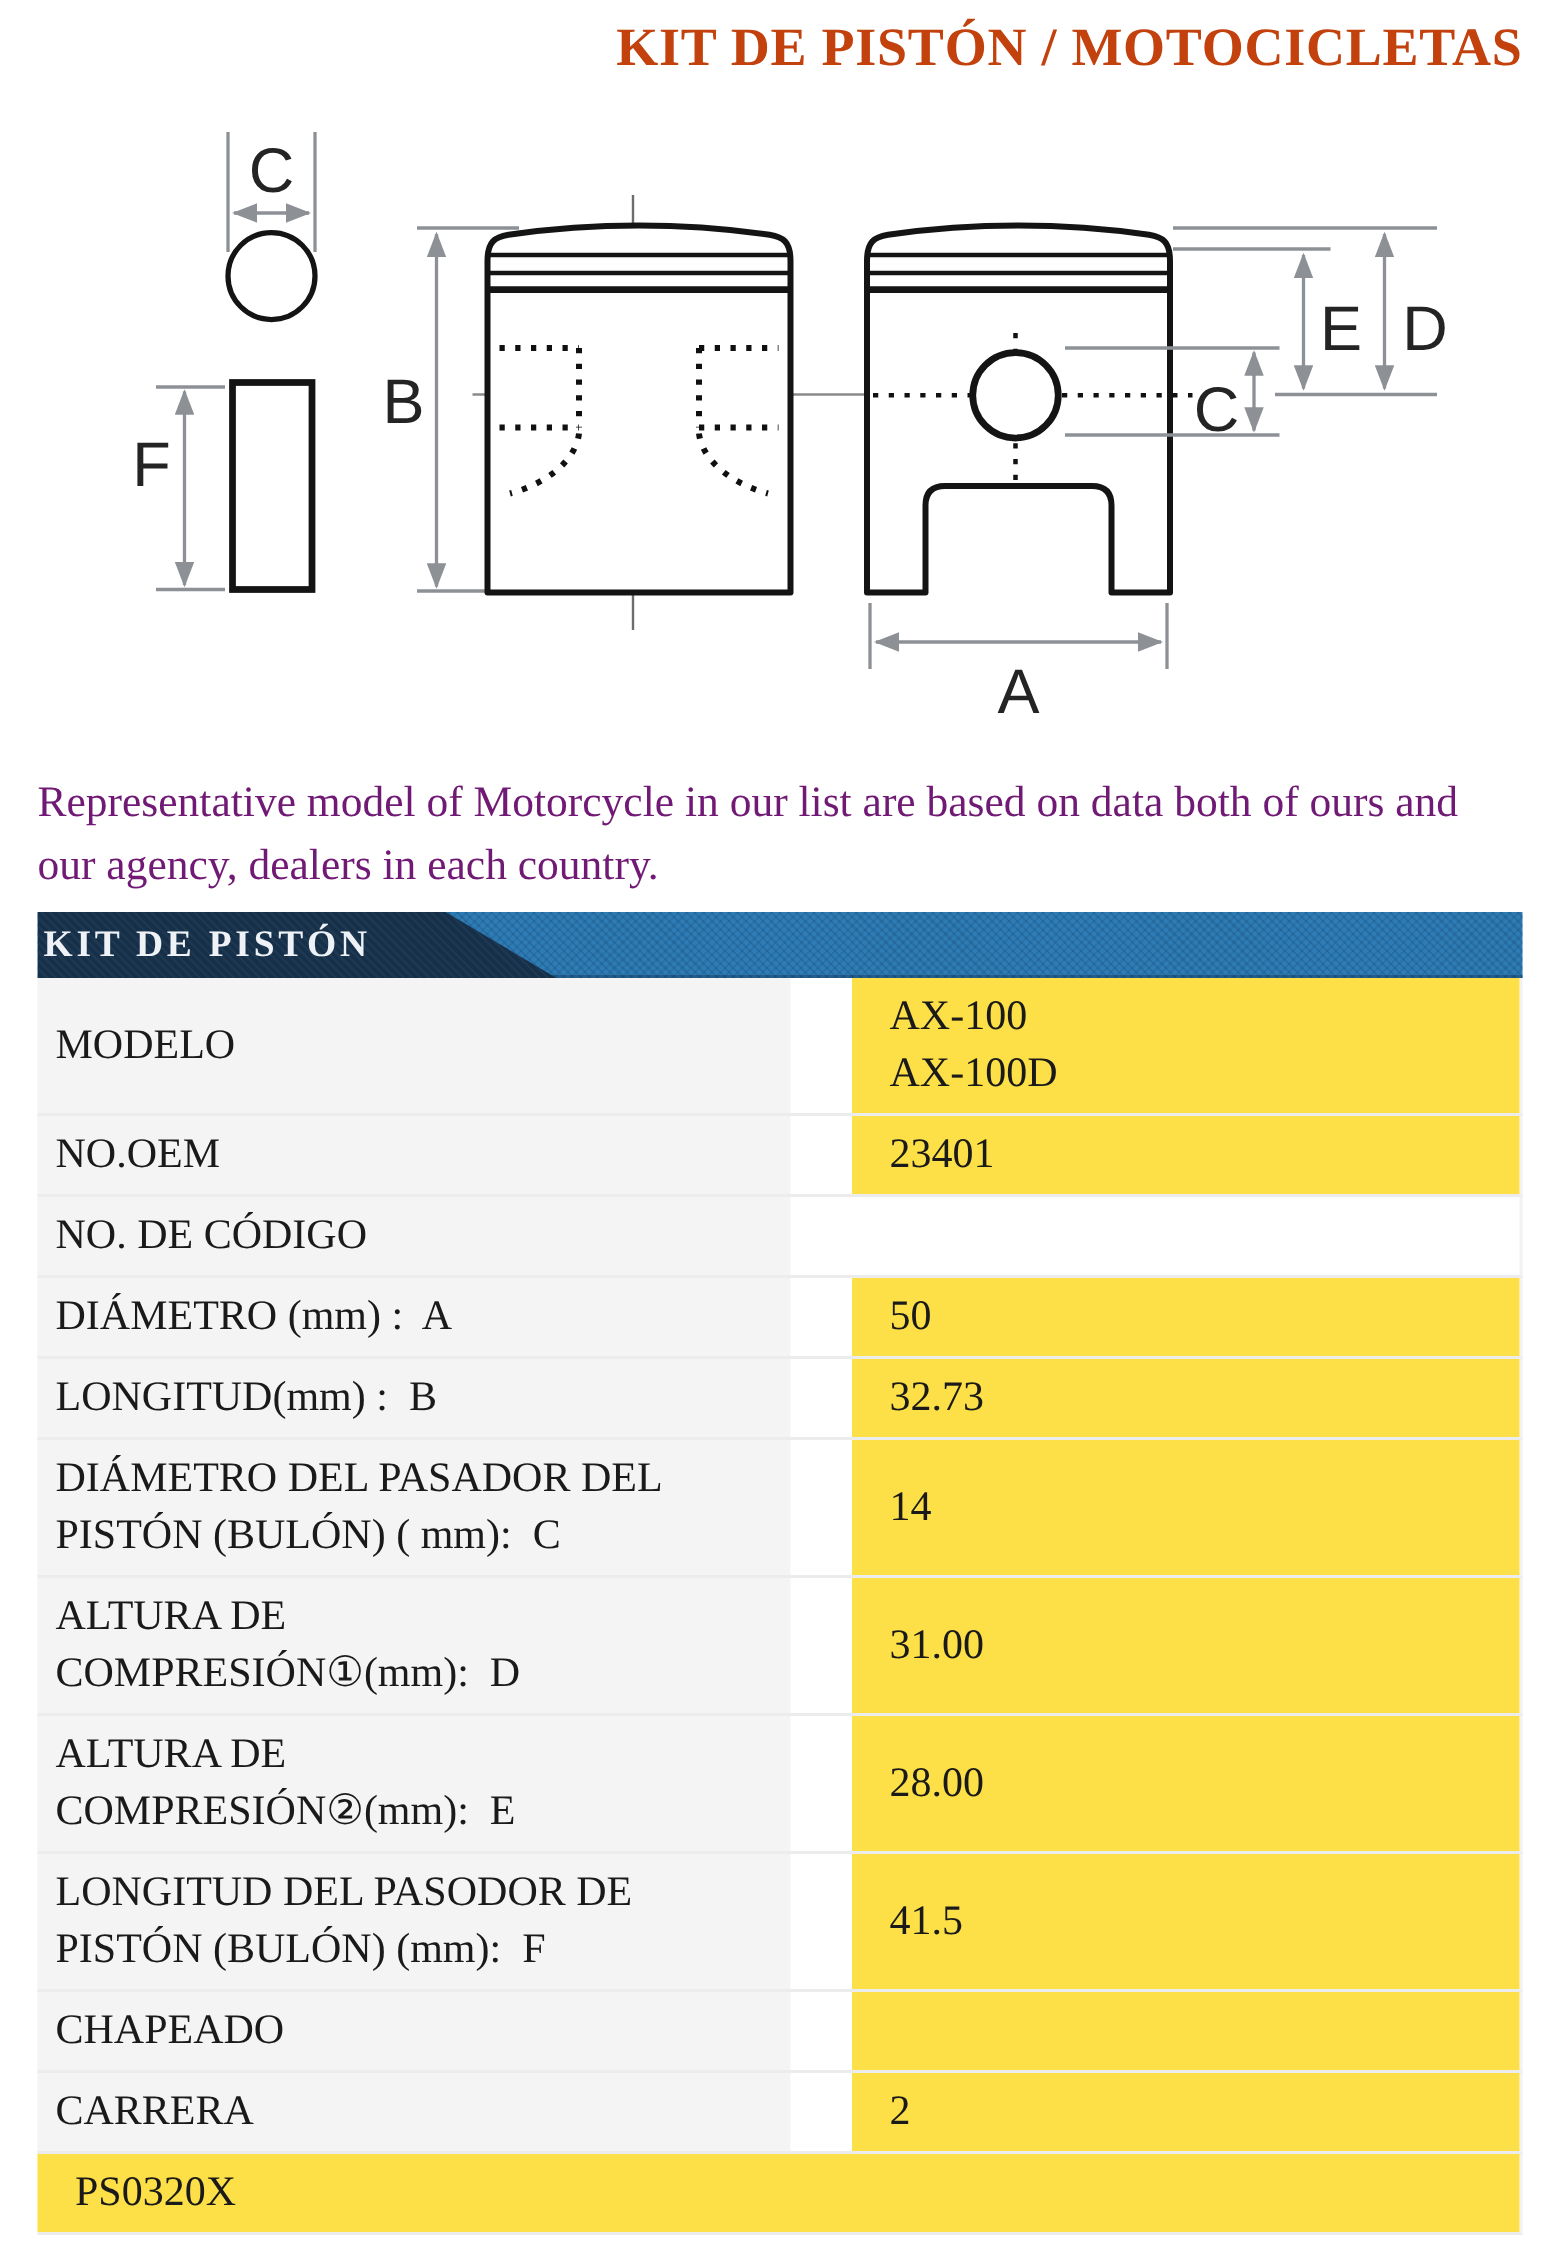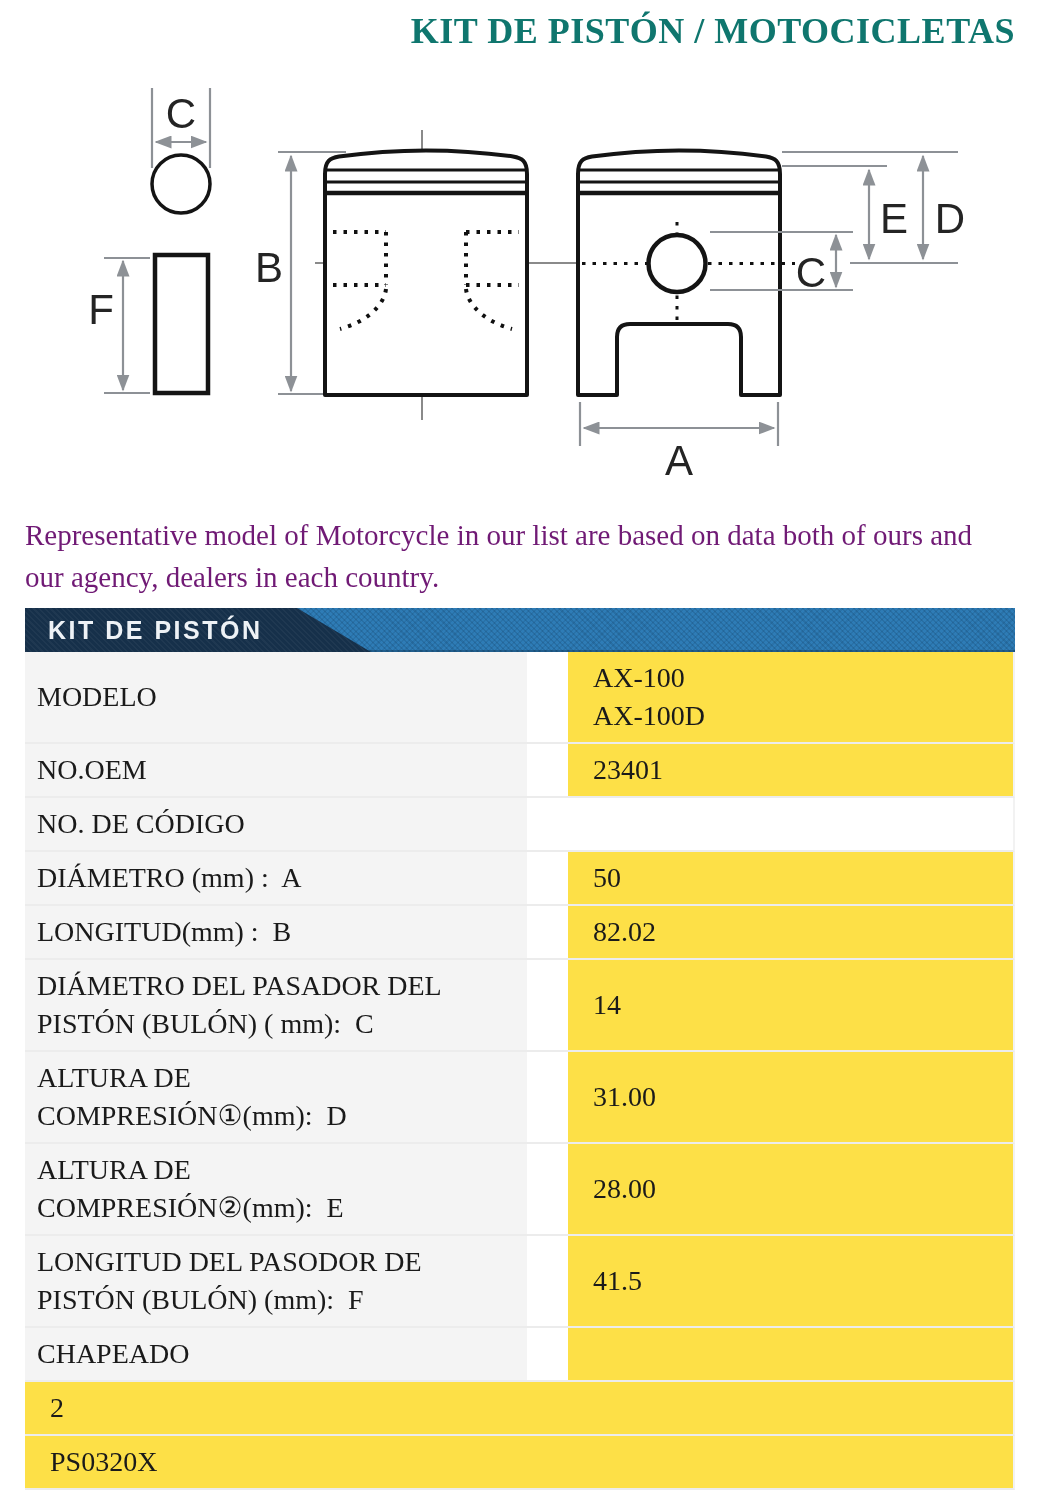--- a/index.html
+++ b/index.html
@@ -7,21 +7,21 @@
   body {
     width:1040px; height:1497px; overflow:hidden;
     font-family:"Liberation Serif","DejaVu Serif",serif;
     color:#1a1a1a;
   }
   .page-title {
     margin:8px 25px 0 25px;
     text-align:right;
     font-size:36px; font-weight:bold; line-height:46px;
     letter-spacing:0.5px;
-    color:#0f766e;
+    color:#c2410c;
   }
   .diagram-wrap { width:1040px; height:410px; margin-top:24px; }
   svg text.dim-label {
     font-family:"Liberation Sans","DejaVu Sans",sans-serif;
     font-size:42px; fill:#242424;
   }
   .note {
     margin:26px 25px 0 25px;
     font-size:29px; line-height:42px; color:#701a75;
   }
@@ -37,23 +37,23 @@
   }
   .table-header .wedge {
     position:absolute; left:0; top:0; bottom:0; width:348px;
     background-color:#16304a;
     background-image:
       repeating-linear-gradient(45deg, rgba(255,255,255,0.04) 0 1.5px, rgba(0,0,0,0) 1.5px 4px);
     clip-path: polygon(0 0, 272px 0, 346px 100%, 0 100%);
   }
   .table-header .bar-title {
     position:relative; z-index:2;
-    font-family:Liberation Sans, sans-serif;
+    font-family:Liberation Serif, serif;
     font-size:25px; font-weight:bold; letter-spacing:2.5px;
-    color:#eef2f6; line-height:44px; padding-left:23px;
+    color:#eef2f6; line-height:44px; padding-left:4px;
   }
   .row {
     display:flex; align-items:stretch;
     border-bottom:2px solid #ececec;
     border-right:2px solid #f2f2f2;
     gap:38px;
   }
   .cell {
     display:flex; flex-direction:column; justify-content:center;
     padding:7px 0; font-size:28px; line-height:38px;
@@ -204,21 +204,21 @@
     <div class="cell value">
         <span>50</span>
       </div>
   </div>
 
   <div class="row">
     <div class="cell label">
         <span>LONGITUD(mm) :  B</span>
       </div>
     <div class="cell value">
-        <span>82.02</span>
+        <span>32.73</span>
       </div>
   </div>
 
   <div class="row">
     <div class="cell label">
         <span>DIÁMETRO DEL PASADOR DEL</span>
         <span>PISTÓN (BULÓN) ( mm):  C</span>
       </div>
     <div class="cell value">
         <span>14</span>
@@ -258,20 +258,23 @@
   <div class="row">
     <div class="cell label">
         <span>CHAPEADO</span>
       </div>
     <div class="cell value">
         <span></span>
       </div>
   </div>
 
   <div class="row">
+    <div class="cell label">
+        <span>CARRERA</span>
+      </div>
     <div class="cell value">
         <span>2</span>
       </div>
   </div>
 
   <div class="row">
     <div class="cell value">
         <span>PS0320X</span>
       </div>
   </div>

